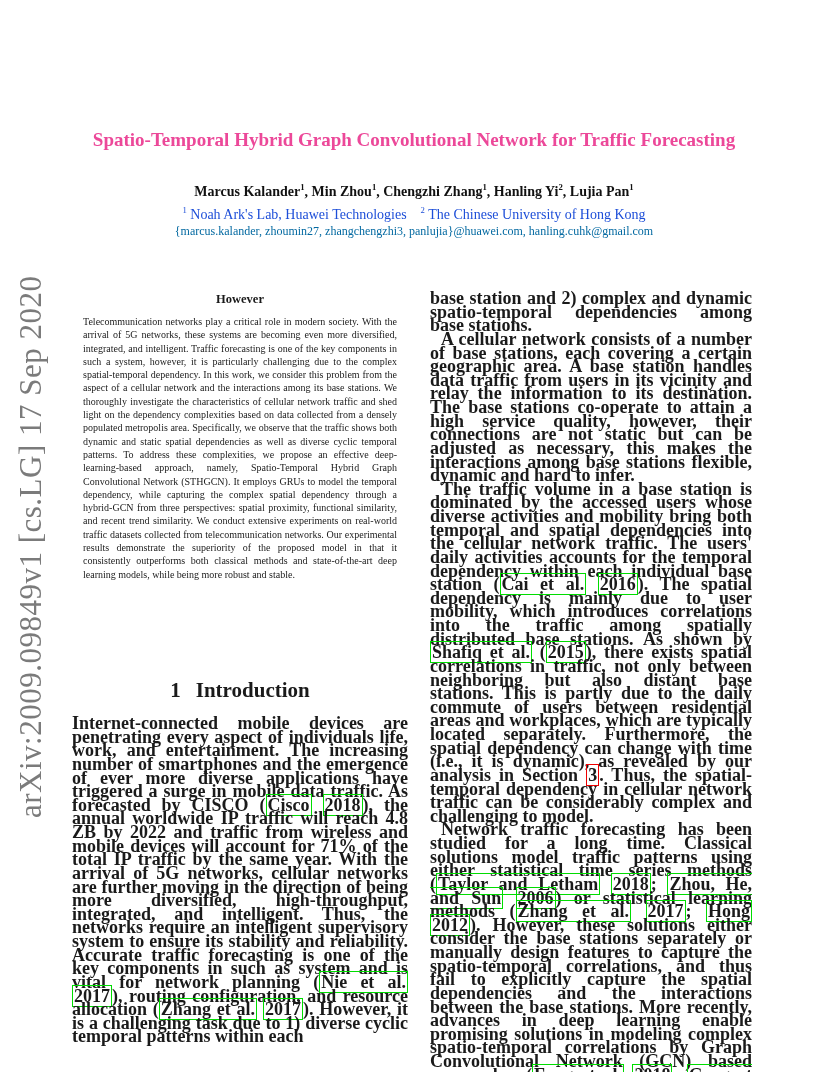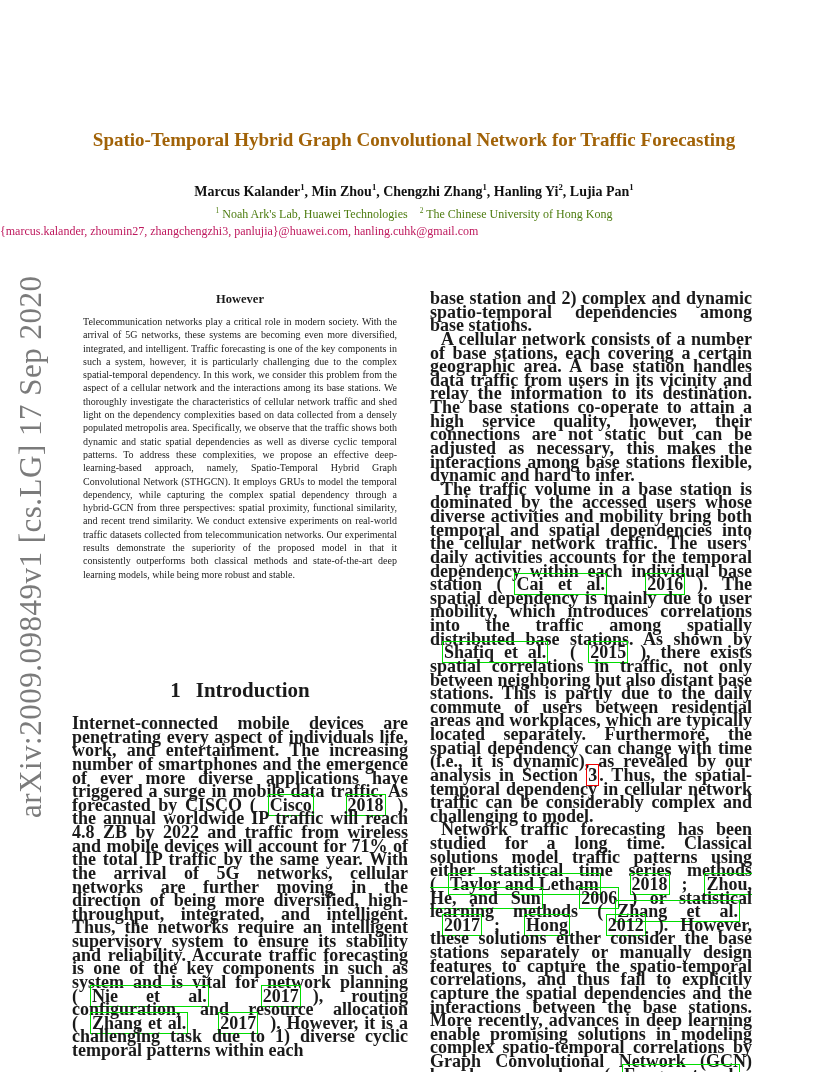--- a/index.html
+++ b/index.html
@@ -21,33 +21,33 @@
     font-size:31px;
     letter-spacing:0.5px;
     color:var(--wm-color,#7b7b7b);
     white-space:nowrap;
   }
   
   .title{
     position:absolute;top:128px;left:50%;transform:translateX(-50%);
     width:740px;text-align:center;
     font-size:19px;font-weight:bold;line-height:1.3;
-    color:#a16207;
+    color:#ec4899;
   }
   .authors{
     position:absolute;top:184px;left:0;width:100%;
     text-align:center;font-size:14px;font-weight:bold;color:#111;font-family:Liberation Serif, serif;
   }
   .affils{
     position:absolute;top:207px;left:0;width:100%;
-    text-align:center;font-size:12px;color:#4d7c0f;
+    text-align:center;font-size:14px;color:#1d4ed8;
   }
   .emails{
     position:absolute;top:224px;left:0;width:100%;
-    text-align:left;font-size:12px;color:#be185d;
+    text-align:center;font-size:12px;color:#0369a1;
   }
   sup{font-size:0.62em;line-height:0;}
   
   .col{position:absolute;top:292px;}
   .col-left{left:72px;width:336px;}
   .col-right{left:430px;width:322px;}
   .abstract-block{height:376px;overflow:hidden;}
   .abstract-head{
     text-align:center;font-weight:bold;font-size:12.5px;
     margin:0 0 8px 0;
@@ -64,21 +64,21 @@
   .sec-num{margin-right:15px;}
   .body-par{
     margin:0;
     font-size:18px;line-height:13.62px;
     text-align:justify;
     font-weight:bold;
   }
   .body-par.indent{text-indent:11px;}
   .citebox{
     border:1px solid var(--cite-color,#00dd00);
-    padding:0 1px;margin:12px;line-height:0;
+    padding:0 1px;margin:0;line-height:0;
   }
   .refbox{
     border:1px solid var(--ref-color,#ee0000);
     padding:0 1px;margin:0;line-height:0;
   }
 </style>
 </head>
 <body>
 
 <div class="page">

